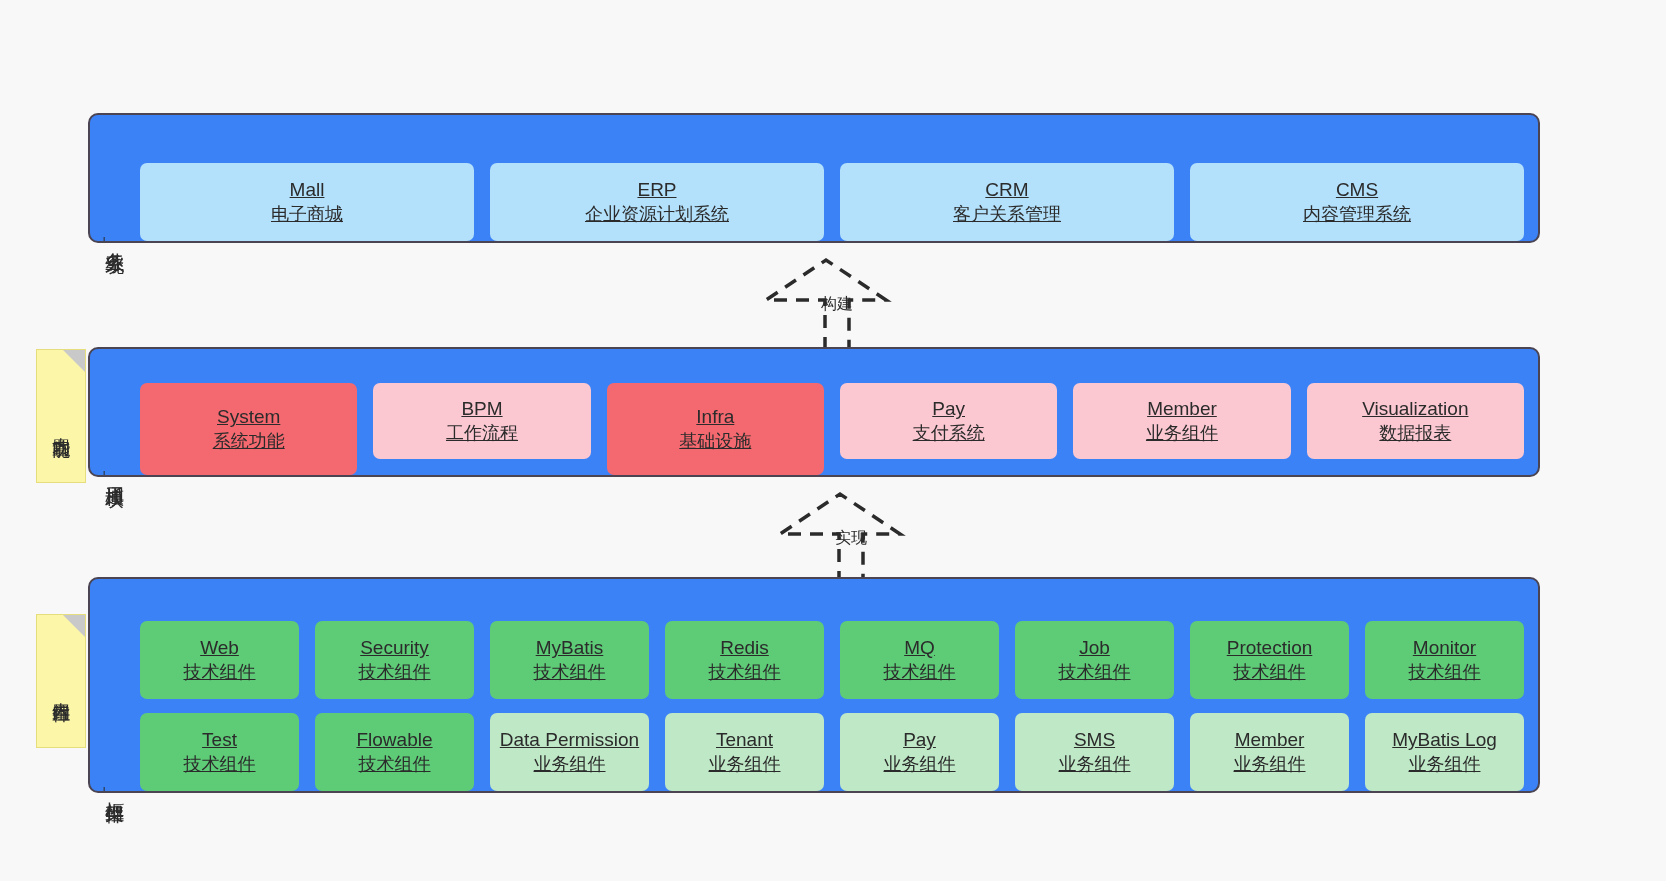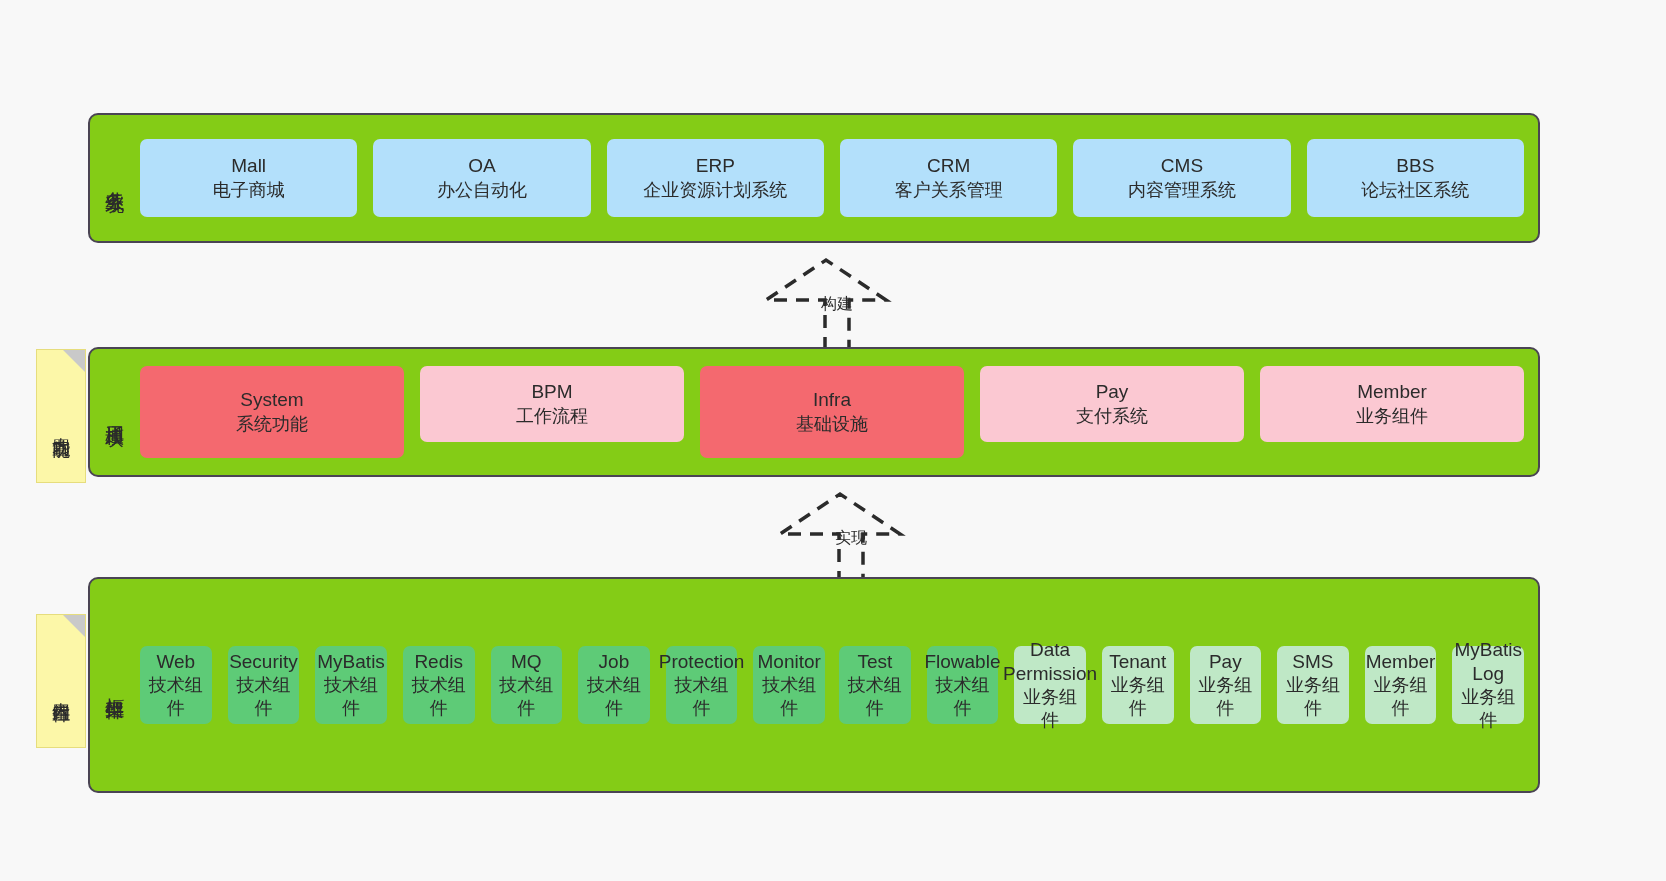--- a/index.html
+++ b/index.html
@@ -9,26 +9,27 @@
     font-family:"Liberation Sans","DejaVu Sans",sans-serif;
     color:#2b2b2b;
     position:relative;
     overflow:hidden;
   }
   .canvas{position:absolute;inset:0;}
 
   
   .layer{
     position:absolute;
-    background:#84cc16;
+    background:#3b82f6;
     border:2px solid #4a4453;
     border-radius:10px;
     box-sizing:border-box;
     display:flex;
-    align-items:center;
+    align-items:flex-end;
+    text-decoration:underline;
   }
   .layer-title{
     width:50px;
     flex:0 0 50px;
     display:flex;
     align-items:center;
     justify-content:center;
     font-size:19px;
     line-height:1.12;
     letter-spacing:1px;
@@ -44,21 +45,21 @@
     padding:0 14px 0 0;
     box-sizing:border-box;
   }
   .row{
     display:flex;
     width:100%;
     gap:16px;
   }
   .col{
     display:flex;
-    flex-direction:row;
+    flex-direction:column;
     width:100%;
     gap:14px;
     justify-content:center;
   }
 
   
   .cell{
     flex:1 1 0;
     min-width:0;
     border-radius:7px;
@@ -121,38 +122,30 @@
 
   <div class="layer" style="left:88px;top:113px;width:1452px;height:130px;">
     <div class="layer-title">业务系统</div>
     <div class="layer-body">
       <div class="row">
         <div class="cell c-blue">
           <div class="t1">Mall</div>
           <div class="t2">电子商城</div>
         </div>
         <div class="cell c-blue">
-          <div class="t1">OA</div>
-          <div class="t2">办公自动化</div>
-        </div>
-        <div class="cell c-blue">
           <div class="t1">ERP</div>
           <div class="t2">企业资源计划系统</div>
         </div>
         <div class="cell c-blue">
           <div class="t1">CRM</div>
           <div class="t2">客户关系管理</div>
         </div>
         <div class="cell c-blue">
           <div class="t1">CMS</div>
           <div class="t2">内容管理系统</div>
-        </div>
-        <div class="cell c-blue">
-          <div class="t1">BBS</div>
-          <div class="t2">论坛社区系统</div>
         </div>
       </div>
     </div>
   </div>
 
   <div class="conn" style="left:758px;top:258px;width:150px;height:92px;">
     <svg width="150" height="92" viewBox="0 0 150 92">
       <path d="M 67 92 L 67 42 L 8 42 L 68 2 L 128 42 L 91 42 L 91 92" fill="none" stroke="#2b2b2b" stroke-width="3.5" stroke-dasharray="13 9" stroke-linecap="butt" stroke-linejoin="miter"></path>
     </svg>
     <span class="lbl" style="left:63px;top:36px;">构建</span>
@@ -180,20 +173,24 @@
           <div class="t2">基础设施</div>
         </div>
         <div class="cell c-red-soft">
           <div class="t1">Pay</div>
           <div class="t2">支付系统</div>
         </div>
         <div class="cell c-red-soft">
           <div class="t1">Member</div>
           <div class="t2">业务组件</div>
         </div>
+        <div class="cell c-red-soft">
+          <div class="t1">Visualization</div>
+          <div class="t2">数据报表</div>
+        </div>
       </div>
     </div>
   </div>
 
   <div class="conn" style="left:772px;top:492px;width:150px;height:92px;">
     <svg width="150" height="92" viewBox="0 0 150 92">
       <path d="M 67 92 L 67 42 L 8 42 L 68 2 L 128 42 L 91 42 L 91 92" fill="none" stroke="#2b2b2b" stroke-width="3.5" stroke-dasharray="13 9" stroke-linecap="butt" stroke-linejoin="miter"></path>
     </svg>
     <span class="lbl" style="left:63px;top:36px;">实现</span>
   </div>

